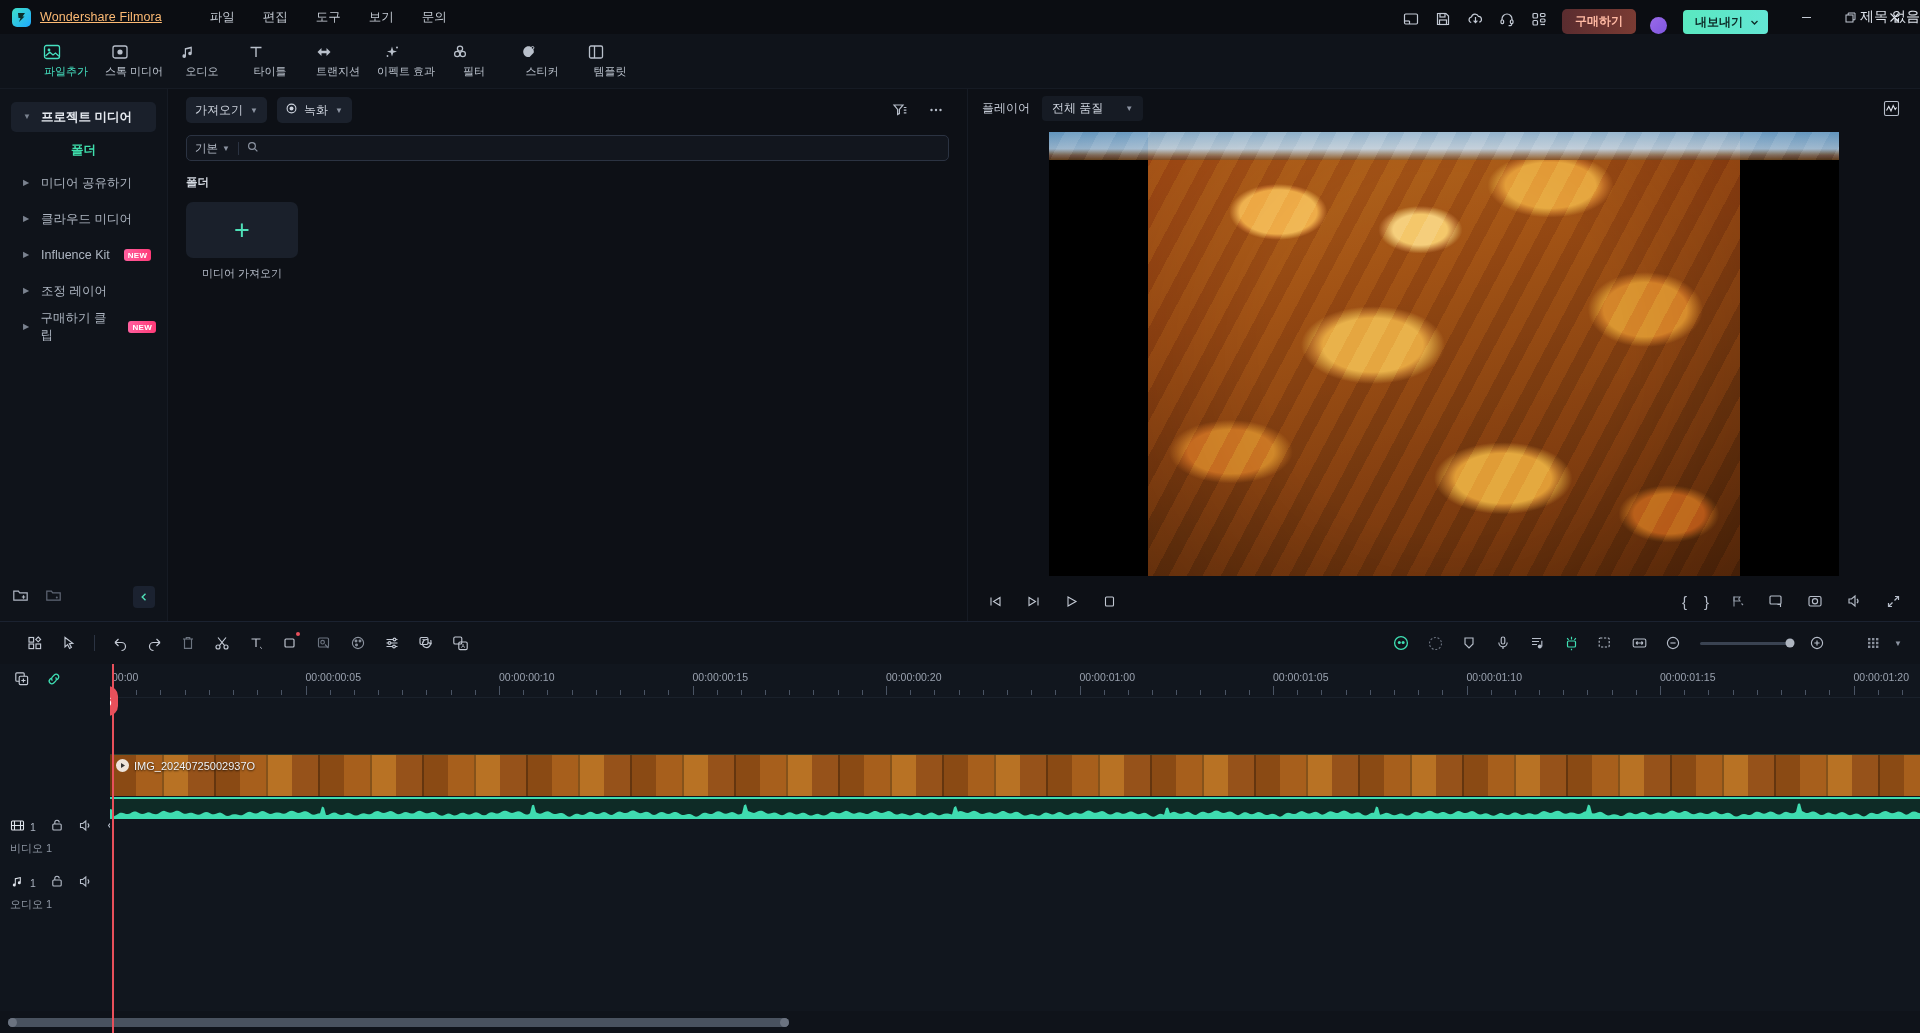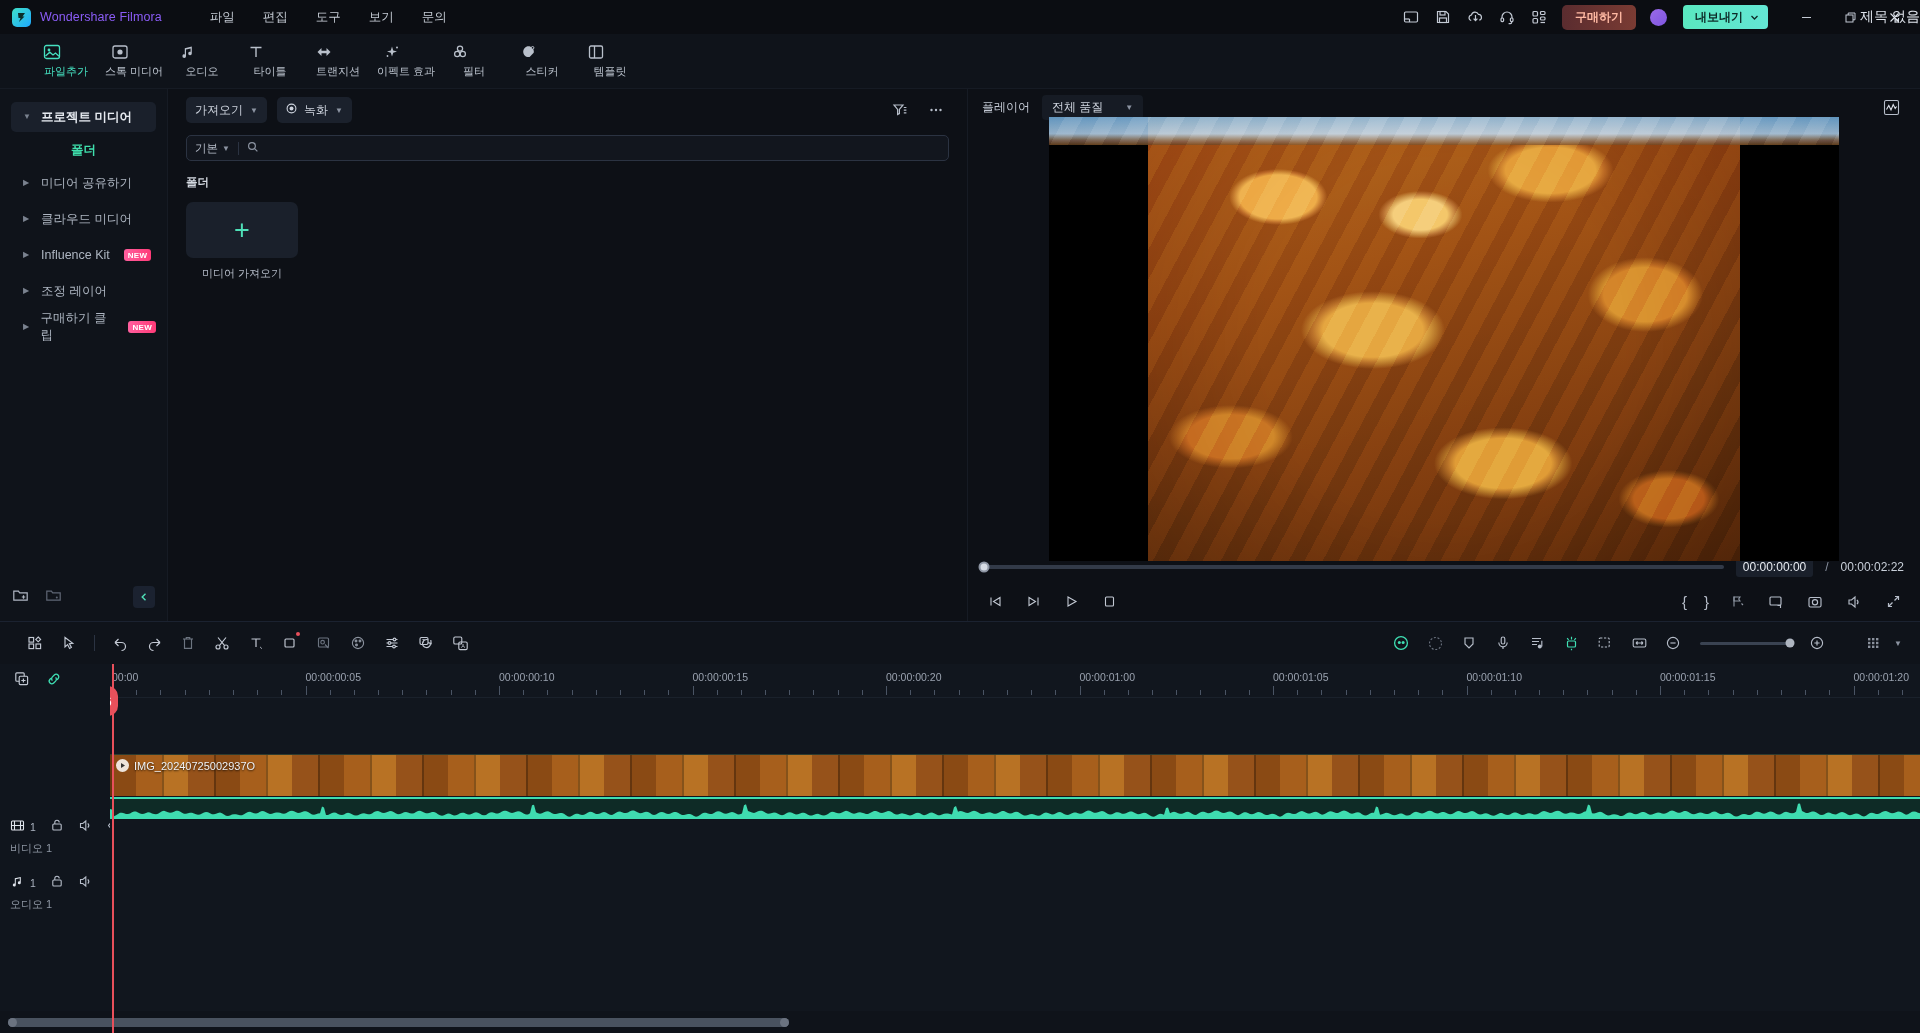--- a/index.html
+++ b/index.html
@@ -17,30 +17,30 @@
     height:34px; background:#0b0d12; display:flex; align-items:center;
     flex:0 0 34px; position:relative;
   }
   .logo-wrap { display:flex; align-items:center; padding-left:12px; gap:9px; }
   .logo {
     width:19px;height:19px;border-radius:5px;
     background:linear-gradient(135deg,#3fe0c8,#1ea8ff);
     display:flex;align-items:center;justify-content:center;
   }
   .logo svg { display:block; }
-  .brand { font-size:12.5px; color:#8b5cf6; letter-spacing:.1px; }
+  .brand { font-size:12.5px; color:#fdba74; letter-spacing:.1px;text-decoration:underline; }
   .menubar { display:flex; align-items:center; gap:0px; margin-left:34px; }
   .menubar .mi {
     font-size:12.5px; color:#c7cdd6; padding:5px 14px; border-radius:4px; cursor:default;text-align:right;
   }
   .doc-title {
     position:absolute; left:0; right:0; text-align:right;
     font-size:14px; color:#dfe4ec; pointer-events:none;
   }
-  .tb-right { margin-left:auto; display:flex; align-items:center; gap:2px; padding-right:4px; }
+  .tb-right { margin-left:auto; display:flex; align-items:flex-end; gap:2px; padding-right:4px; }
   .ticon {
     width:30px;height:30px;display:flex;align-items:center;justify-content:center;border-radius:4px;
   }
   .ticon svg { display:block; }
   .buy-btn {
     margin-left:6px; height:25px; padding:0 13px; border-radius:5px;
     background:linear-gradient(90deg,#5a2c2f,#7a3b33);
     color:#ffb9a3; font-size:12px; font-weight:bold; display:flex; align-items:center;
     border:none;
   }
@@ -592,28 +592,20 @@
       </div>
 
       <div class="pv-stage">
         <div class="pv-canvas">
           <div class="pv-video">
             <div class="pv-topstrip"></div>
           </div>
         </div>
       </div>
 
-      <div class="pv-bar">
-        <div class="seek">
-          <div class="seek-knob"></div>
-        </div>
-        <span class="tc-cur">00:00:00:00</span>
-        <span class="tc-sep">/</span>
-        <span class="tc-tot">00:00:02:22</span>
-      </div>
 
       <div class="pv-ctrls">
         <span class="pc">
           <svg width="15" height="15" viewBox="0 0 15 15" fill="none" stroke="#c3c9d4" stroke-width="1.1">
             <path d="M3 3.5v8"></path>
               <path d="M12 3.5 L5.5 7.5 L12 11.5z"></path>
           </svg>
         </span>
         <span class="pc">
           <svg width="15" height="15" viewBox="0 0 15 15" fill="none" stroke="#c3c9d4" stroke-width="1.1">

